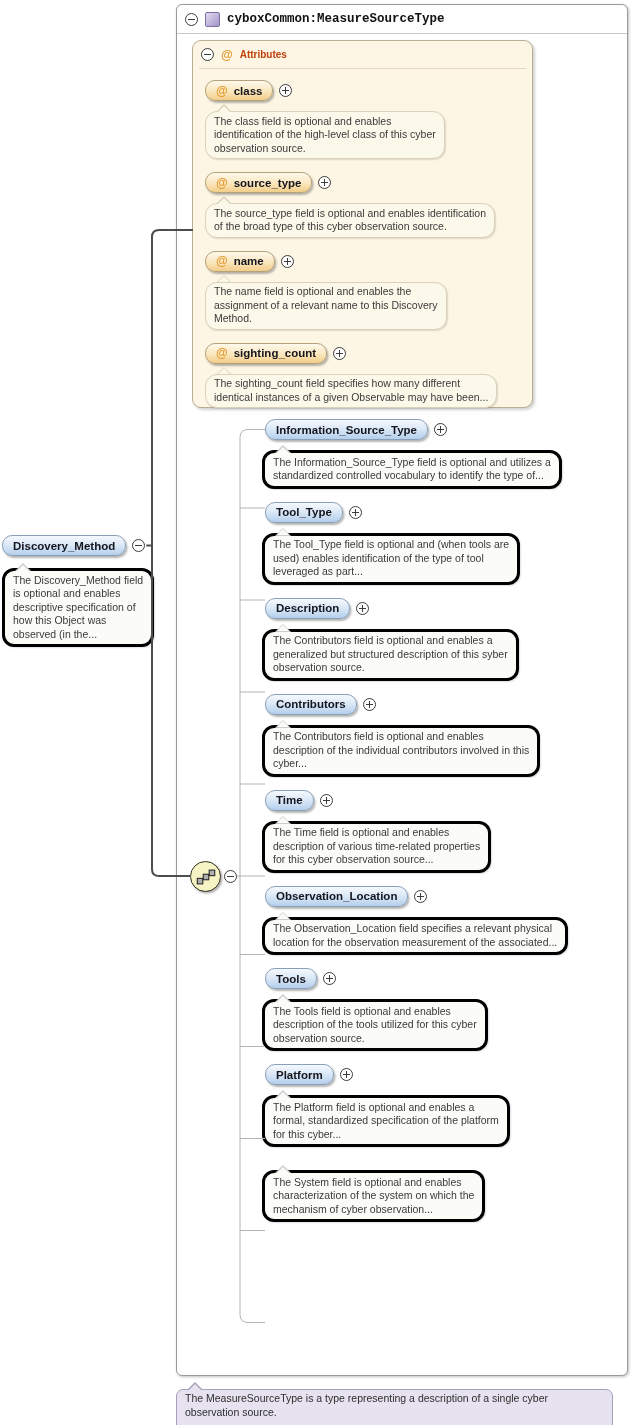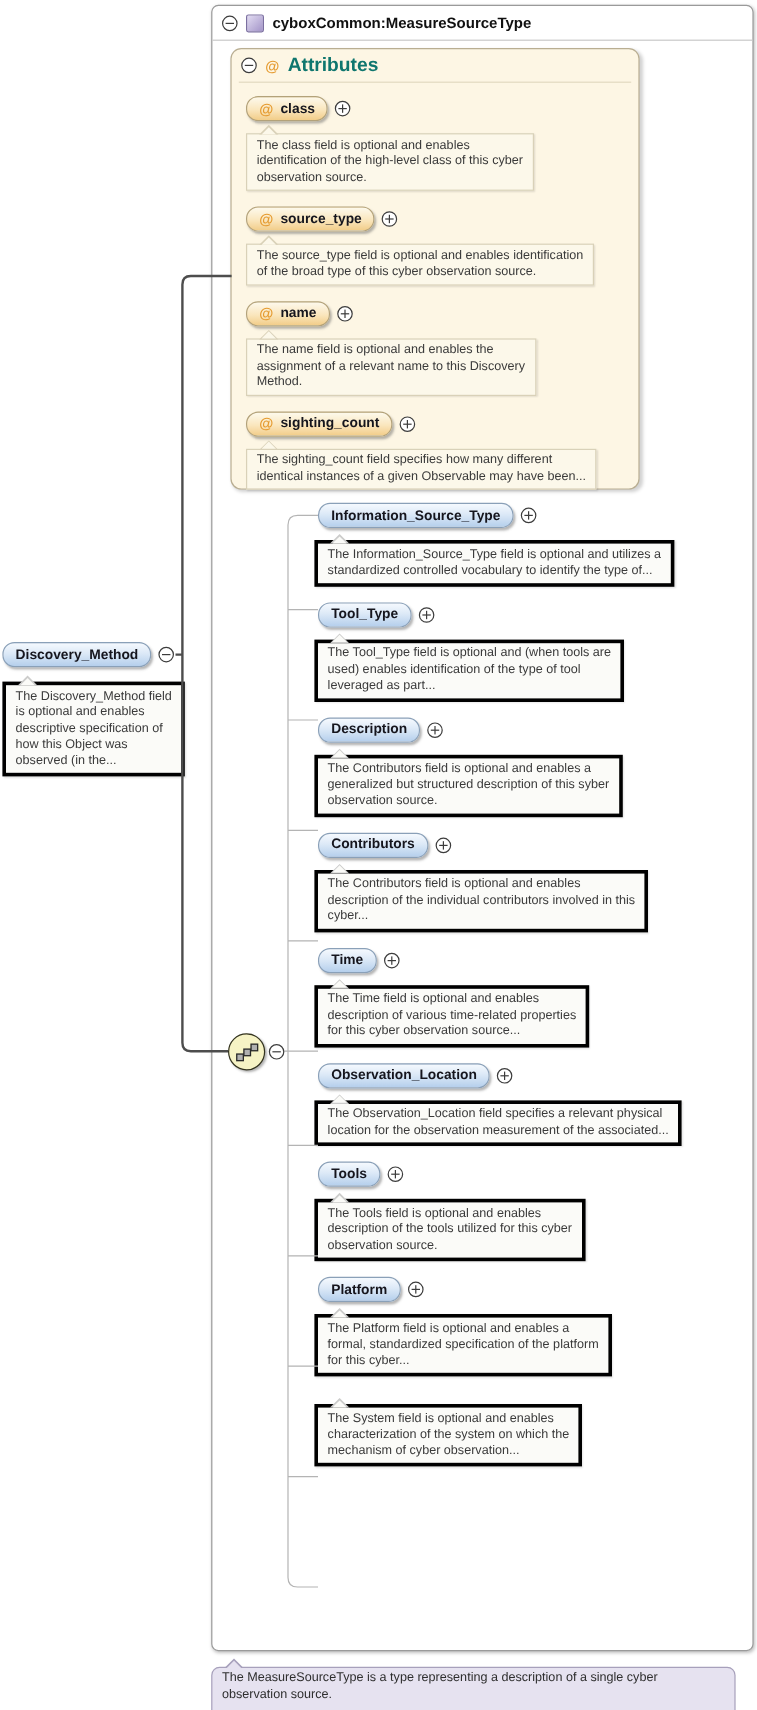--- a/index.html
+++ b/index.html
@@ -8,47 +8,47 @@
   #connectors{position:absolute;left:0;top:0;width:631px;height:1425px;
     pointer-events:none;z-index:4;}
 
   
   .type-box{position:absolute;left:176px;top:4px;width:452px;height:1372px;box-sizing:border-box;
     background:#fff;border:1px solid #9a9a9a;border-radius:6px;box-shadow:1px 1px 3px rgba(0,0,0,.25);z-index:1;}
   .type-header{display:flex;align-items:center;gap:7px;height:29px;box-sizing:border-box;
     padding:0 8px;border-bottom:1px solid #c9c9c9;}
   .type-icon{width:13px;height:13px;border:1px solid #7b6fa0;border-radius:2px;
     background:linear-gradient(135deg,#e2dcf2,#a394c8);}
-  .type-title{font-size:12.5px;font-weight:bold;color:#111;}
+  .type-title{font-size:12.5px;font-weight:bold;color:#111;font-family:Liberation Mono, monospace;}
 
   
   .toggle{position:relative;width:11px;height:11px;min-width:11px;border:1px solid #3c3c3c;
     border-radius:50%;background:#fff;display:inline-block;box-sizing:content-box;}
   .toggle::after{content:'';position:absolute;left:2px;right:2px;top:5px;height:1px;background:#3c3c3c;}
   .toggle.plus::before{content:'';position:absolute;top:2px;bottom:2px;left:5px;width:1px;background:#3c3c3c;}
 
   
   .attrs-panel{position:absolute;left:192px;top:40px;width:341px;height:368px;box-sizing:border-box;
     background:#fdf6e4;border:1px solid #b9ae92;border-radius:9px;
     box-shadow:2px 2px 3px rgba(0,0,0,.18);padding:0 12px;z-index:2;}
   .attrs-header{display:flex;align-items:center;gap:7px;height:27px;
     border-bottom:1px solid #e2d9c0;margin:0 -6px 11px;padding-left:2px;}
   .at-glyph{color:#e59a2e;font-weight:bold;font-size:12px;line-height:1;}
-  .attrs-title{font-weight:bold;font-size:16px;color:#0f766e;}
+  .attrs-title{font-weight:bold;font-size:10px;color:#c2410c;}
 
   
   .schema-item{margin-bottom:13px;}
   .badge-row{display:flex;align-items:center;gap:6px;height:21px;}
   .badge{display:inline-flex;align-items:center;gap:6px;height:21px;box-sizing:border-box;
     padding:0 10px;border-radius:10px;font-size:11.5px;font-weight:bold;color:#15151d;
     box-shadow:1.5px 2px 2px rgba(90,90,90,.45);white-space:nowrap;cursor:default;}
   .attr-badge{background:linear-gradient(180deg,#fdf9ec,#fae6bd 55%,#f2cd89);border:1px solid #b3a27a;}
   .elem-badge{background:linear-gradient(180deg,#f5f9fe,#dce9f7 45%,#b5cfec);border:1px solid #8aa0b8;}
   .bubble{position:relative;margin-top:10px;display:inline-block;box-sizing:border-box;
-    padding:2.5px 8px 3px;border-radius:0;box-shadow:1px 1px 1.5px rgba(0,0,0,.12);}
+    padding:2.5px 8px 3px;border-radius:12px;box-shadow:1px 1px 1.5px rgba(0,0,0,.12);}
   .bubble-text{display:block;font-size:10.5px;line-height:13.5px;color:#3a3a3a;white-space:pre-line;}
   .attr-bubble{background:#fcf8ea;border:1px solid #d9d1b8;--tb:#d9d1b8;--tf:#fcf8ea;}
   .elem-bubble{background:#fbfbf8;border:3px solid #000000;--tb:#cccccb;--tf:#fbfbf8;}
   .tail{position:absolute;top:-8px;left:10px;width:16px;height:8px;}
   .tail::before{content:'';position:absolute;top:0;left:0;
     border-left:8px solid transparent;border-right:8px solid transparent;border-bottom:8px solid var(--tb);}
   .tail::after{content:'';position:absolute;top:1.6px;left:1.5px;
     border-left:6.5px solid transparent;border-right:6.5px solid transparent;border-bottom:6.5px solid var(--tf);}
 
   

